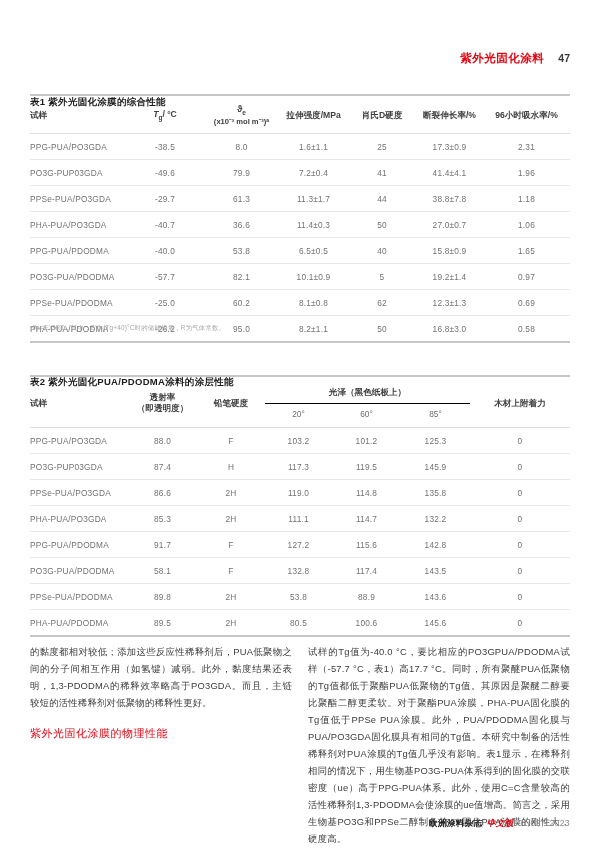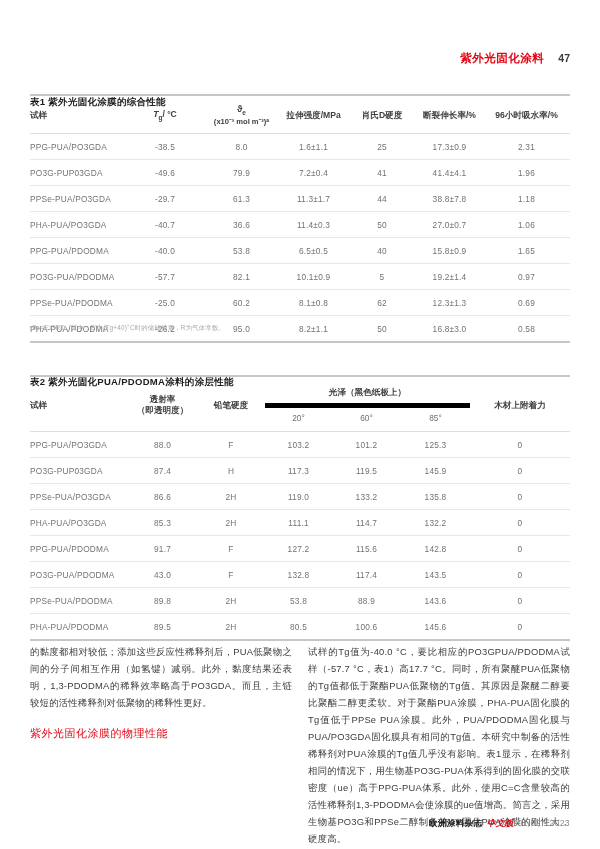--- a/index.html
+++ b/index.html
@@ -34,21 +34,21 @@
   .thead { align-items:center; border-bottom:1px solid #dedede; padding:8px 0 7px; }
   .th { font-size:8.6px; font-weight:bold; color:#404040; text-align:center; line-height:1.25; }
   .th-left { text-align:left; }
   .th .ital { font-style:italic; }
   .th sub { font-size:6.5px; }
   .th-sub { font-weight:bold; font-size:7.6px; }
 
   
   .t2-head { grid-template-rows:auto auto; padding:10px 0 8px; border-bottom:1px solid #dedede; align-items:center; row-gap:5px; }
   .span-rows { grid-row:1 / 3; }
-  .gloss-group { grid-column:4 / 7; grid-row:1; border-bottom:5px solid #000000; padding-bottom:5px; }
+  .gloss-group { grid-column:4 / 7; grid-row:1; border-bottom:1px solid #000000; padding-bottom:5px; }
   .deg { grid-row:2; font-weight:normal; color:#6d6d6d; font-size:8.3px; }
 
   .tr { padding:7.5px 0; border-bottom:1px solid #e8e8e8; align-items:center; }
   .tbody .tr:last-child { border-bottom:2px solid #c6c6c6; }
   .td { font-size:8.3px; color:#727272; text-align:center; letter-spacing:0.2px; }
   .td:first-child { text-align:left; }
 
   .footnote { position:absolute; left:30px; top:324px; font-size:6.4px; color:#a9a9a9; letter-spacing:0.2px; }
 
   
@@ -204,21 +204,21 @@
           <div class="td">117.3</div>
           <div class="td">119.5</div>
           <div class="td">145.9</div>
           <div class="td">0</div>
         </div>
         <div class="tr t2-grid">
           <div class="td">PPSe-PUA/PO3GDA</div>
           <div class="td">86.6</div>
           <div class="td">2H</div>
           <div class="td">119.0</div>
-          <div class="td">133.2</div>
+          <div class="td">114.8</div>
           <div class="td">135.8</div>
           <div class="td">0</div>
         </div>
         <div class="tr t2-grid">
           <div class="td">PHA-PUA/PO3GDA</div>
           <div class="td">85.3</div>
           <div class="td">2H</div>
           <div class="td">111.1</div>
           <div class="td">114.7</div>
           <div class="td">132.2</div>
@@ -228,21 +228,21 @@
           <div class="td">PPG-PUA/PDODMA</div>
           <div class="td">91.7</div>
           <div class="td">F</div>
           <div class="td">127.2</div>
           <div class="td">115.6</div>
           <div class="td">142.8</div>
           <div class="td">0</div>
         </div>
         <div class="tr t2-grid">
           <div class="td">PO3G-PUA/PDODMA</div>
-          <div class="td">43.0</div>
+          <div class="td">58.1</div>
           <div class="td">F</div>
           <div class="td">132.8</div>
           <div class="td">117.4</div>
           <div class="td">143.5</div>
           <div class="td">0</div>
         </div>
         <div class="tr t2-grid">
           <div class="td">PPSe-PUA/PDODMA</div>
           <div class="td">89.8</div>
           <div class="td">2H</div>

